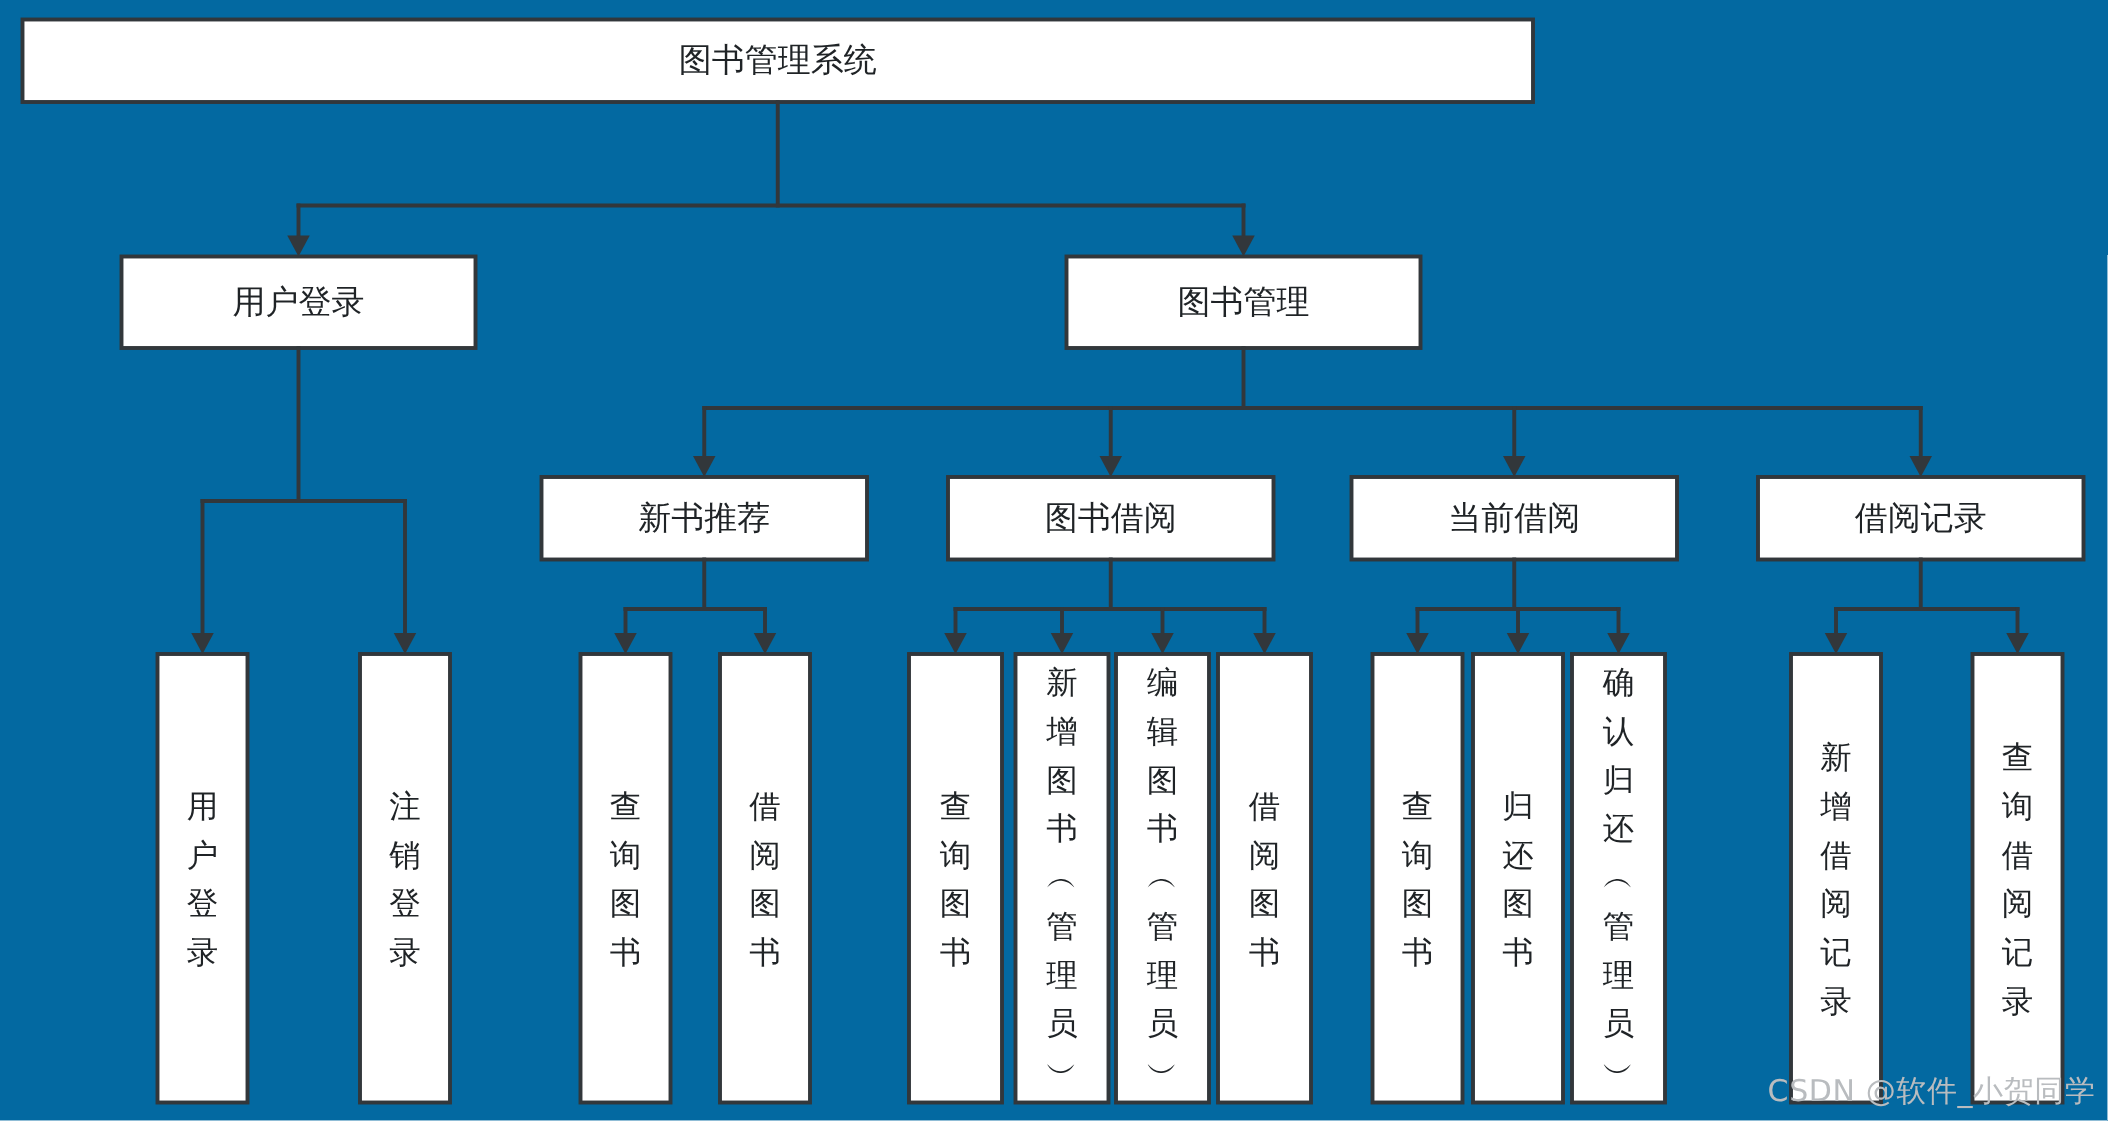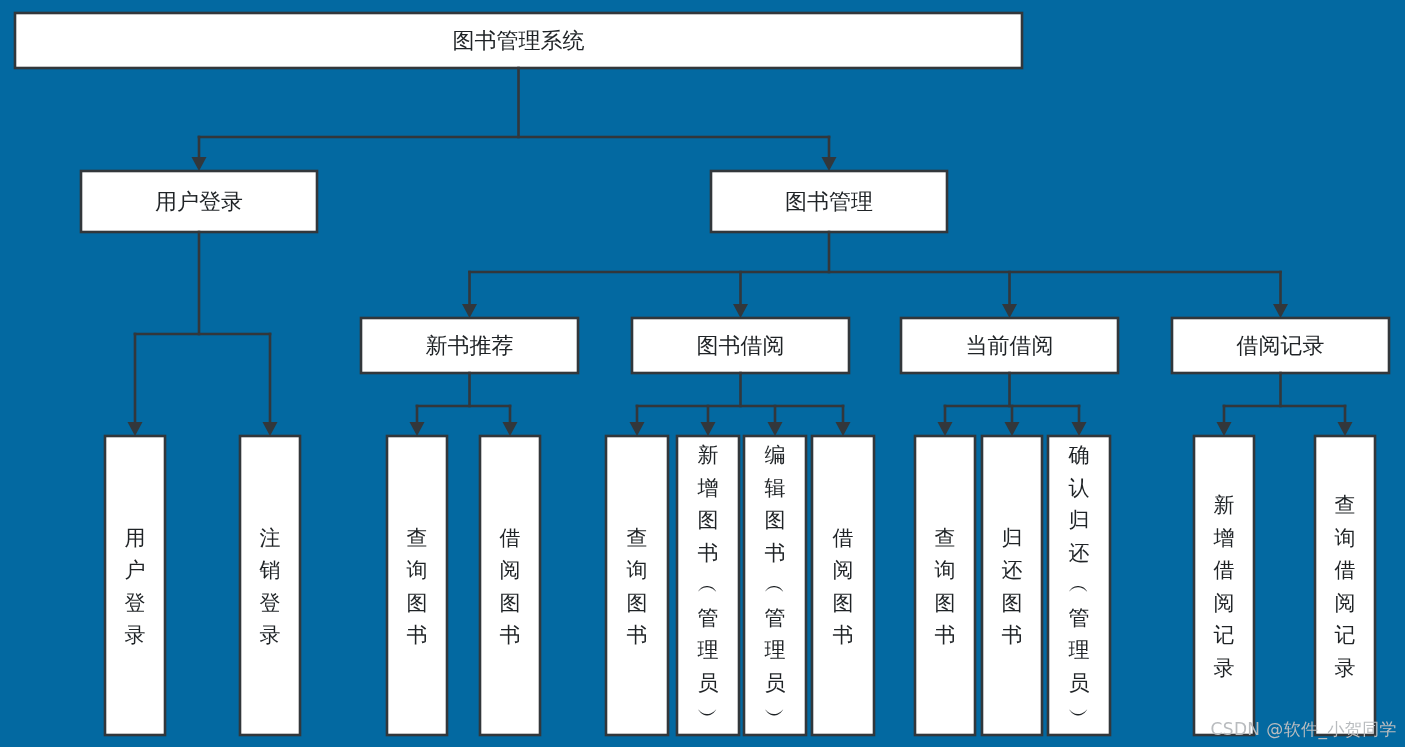--- a/index.html
+++ b/index.html
@@ -4,21 +4,21 @@
 <style>
   html,body{margin:0;padding:0;background:#ffffff;}
   body{font-family:"DejaVu Sans","Liberation Sans",sans-serif;}
   #stage{position:relative;width:1405px;height:747px;background:#0369a1;overflow:hidden;}
   svg{position:absolute;left:0;top:0;width:1405px;height:747px;}
   .node-rect{fill:#ffffff;stroke:#32373b;stroke-width:2.6;}
   .conn{stroke:#32373b;stroke-width:2.6;fill:none;stroke-linecap:square;}
   .arrow-head{fill:#32373b;stroke:none;}
   .h-label{font-size:22px;fill:#1f2326;text-anchor:middle;dominant-baseline:middle;}
   .v-label-char{font-size:21px;fill:#1f2326;text-anchor:middle;}
-  .watermark{position:absolute;right:8px;bottom:6px;font-size:17px;color:#b9bcbf;
+  .watermark{position:absolute;right:8px;bottom:6px;font-size:20px;color:#b9bcbf;
     letter-spacing:.4px;white-space:nowrap;user-select:none;}
 </style>
 </head>
 <body>
 
 <div id="stage">
   <svg id="tree-svg" viewBox="0 0 1405 747" xmlns="http://www.w3.org/2000/svg">
       <g>
         <rect x="15" y="13" width="1007" height="55" class="node-rect"></rect>
         <text x="518.5" y="41.5" class="h-label">图书管理系统</text>

